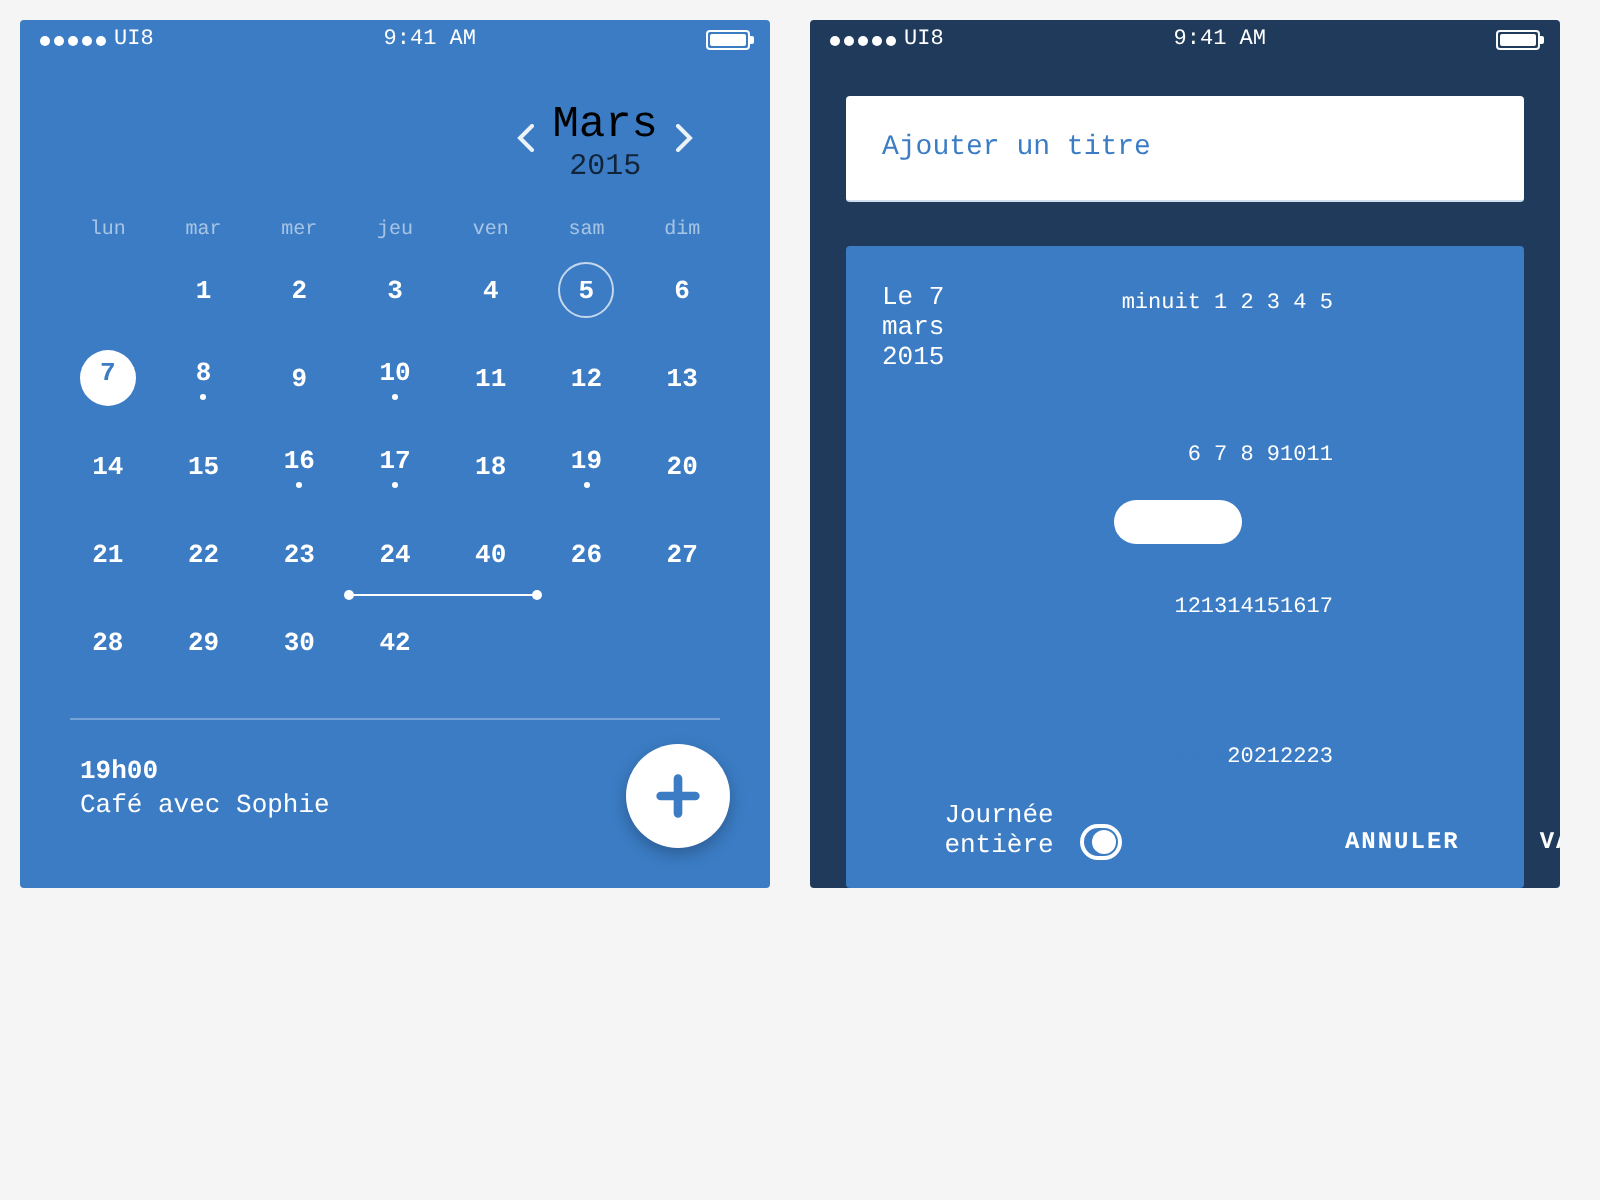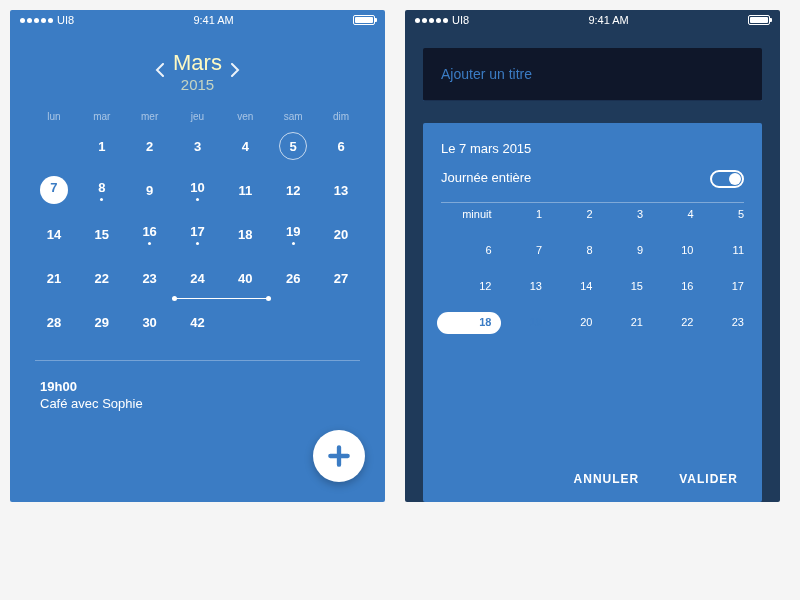--- a/index.html
+++ b/index.html
@@ -7,26 +7,27 @@
     font-family: -apple-system, 'Helvetica Neue', Arial, sans-serif;
     background: #f5f5f5;
     width: 800px;
     height: 600px;
     display: flex;
     gap: 20px;
     padding: 10px;
   }
   .phone {
     width: 375px;
-    height: 492px;
+    height: 434px;
     border-radius: 2px;
     overflow: hidden;
     display: flex;
     flex-direction: column;
     position: relative;
+    font-family: Liberation Mono, monospace;
   }
   .phone.left { background: #3b7cc4; }
   .phone.right { background: #1f3a5a; }
 
   
   .status-bar {
     height: 20px;
     display: flex;
     align-items: center;
     justify-content: space-between;
@@ -43,23 +44,23 @@
     position: relative; display: flex; align-items: center; padding: 1px;
   }
   .battery::after {
     content: ''; position: absolute; right: -3px; top: 2px;
     width: 2px; height: 4px; background: #fff; border-radius: 0 1px 1px 0;
   }
   .battery-fill { background: #fff; height: 100%; width: 100%; border-radius: 1px; }
 
   
   .cal-header {
-    display: flex; align-items: center; justify-content: center;
+    display: flex; align-items: center; justify-content: flex-end;
     padding: 20px 30px 8px;
-    color: #fef9c3;
+    color: #000000;
   }
   .cal-title { text-align: center; }
   .cal-month { font-size: 22px; font-weight: 300; }
   .cal-year { font-size: 15px; opacity: 0.7; }
   .chevron { font-size: 16px; opacity: 0.9; cursor: pointer; padding: 8px; }
 
   .weekdays {
     display: grid; grid-template-columns: repeat(7, 1fr);
     padding: 10px 20px 6px; color: #fff;
     font-size: 10px; opacity: 0.55; text-align: center;
@@ -109,35 +110,35 @@
     position: absolute; bottom: 20px; right: 20px;
     width: 52px; height: 52px; border-radius: 50%;
     background: #fff; display: flex; align-items: center; justify-content: center;
     box-shadow: 0 3px 8px rgba(0,0,0,0.25); cursor: pointer;
   }
   .fab svg { width: 26px; height: 26px; }
 
   
   .right-body { padding: 18px 18px 0; flex: 1; display: flex; flex-direction: column; }
   .card-white {
-    background: #0f172a; border-radius: 2px; padding: 0;
+    background: #ffffff; border-radius: 2px; padding: 0;
   }
   .input-row {
     padding: 18px 18px; color: #3b7cc4; font-size: 14px;
   }
   .hr { height: 1px; background: rgba(59,124,196,0.25); }
 
   .card-blue {
     background: #3b7cc4; border-radius: 2px; margin-top: 22px;
     padding: 18px 18px 14px; color: #fff; flex: 1;
-    display: flex; flex-direction: column;
+    display: flex; flex-direction: row;
   }
   .date-line { font-size: 13px; }
   .toggle-row {
-    display: flex; align-items: flex-start; justify-content: space-between;
+    display: flex; align-items: flex-end; justify-content: space-between;
     margin-top: 14px; font-size: 13px;
   }
   .toggle {
     width: 34px; height: 18px; border: 2px solid #fff; border-radius: 10px;
     position: relative; cursor: pointer;
   }
   .toggle .knob {
     position: absolute; right: 1px; top: 1px;
     width: 12px; height: 12px; background: #fff; border-radius: 50%;
   }

